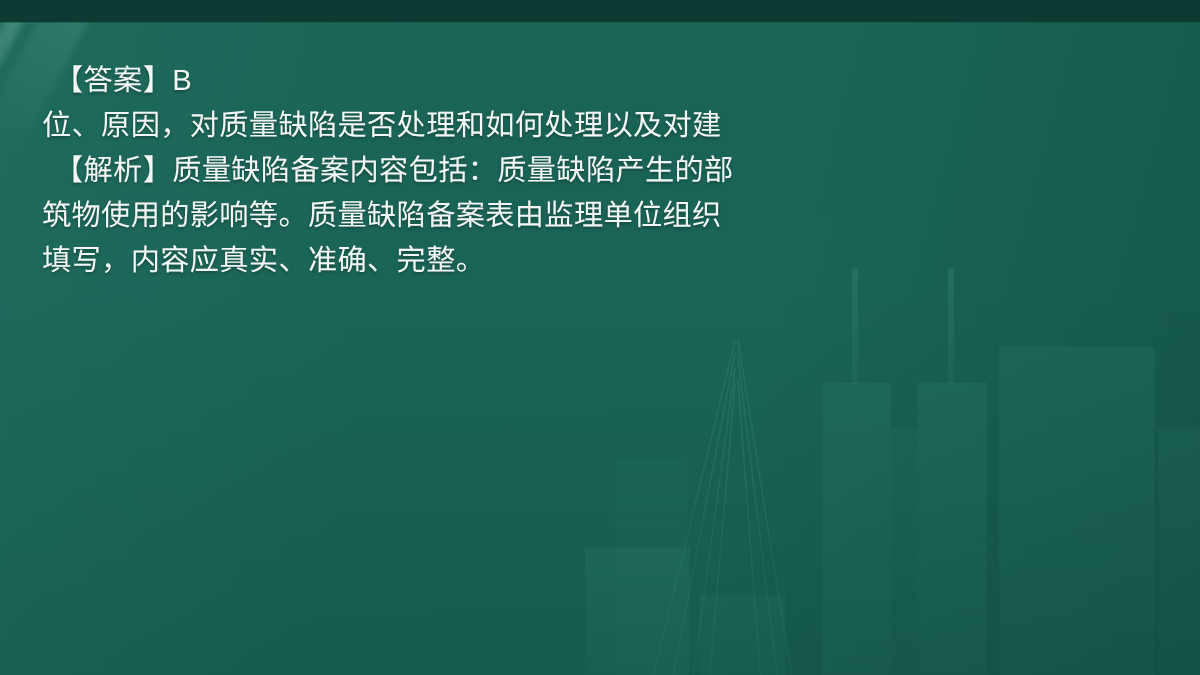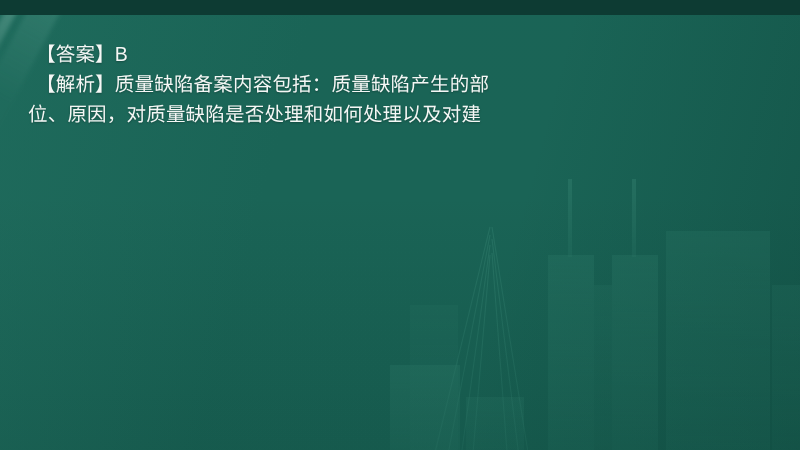--- a/index.html
+++ b/index.html
@@ -174,17 +174,19 @@
         <path d="M326 96 V330"></path>
         <path d="M346 96 V330"></path>
         <path d="M366 96 V330"></path>
       <path d="M398 150 V330"></path>
         <path d="M410 150 V330"></path>
     </g>
   </svg>
 
   <div class="content">
     <div class="line tag">【答案】B</div>
+    <div class="line cont">位、原因，对质量缺陷是否处理和如何处理以及对建</div>
     <div class="line tag">【解析】质量缺陷备案内容包括：质量缺陷产生的部</div>
-    <div class="line cont">位、原因，对质量缺陷是否处理和如何处理以及对建</div>
+    <div class="line cont">筑物使用的影响等。质量缺陷备案表由监理单位组织</div>
+    <div class="line cont">填写，内容应真实、准确、完整。</div>
   </div>
 
 </div>
 
 </body></html>

